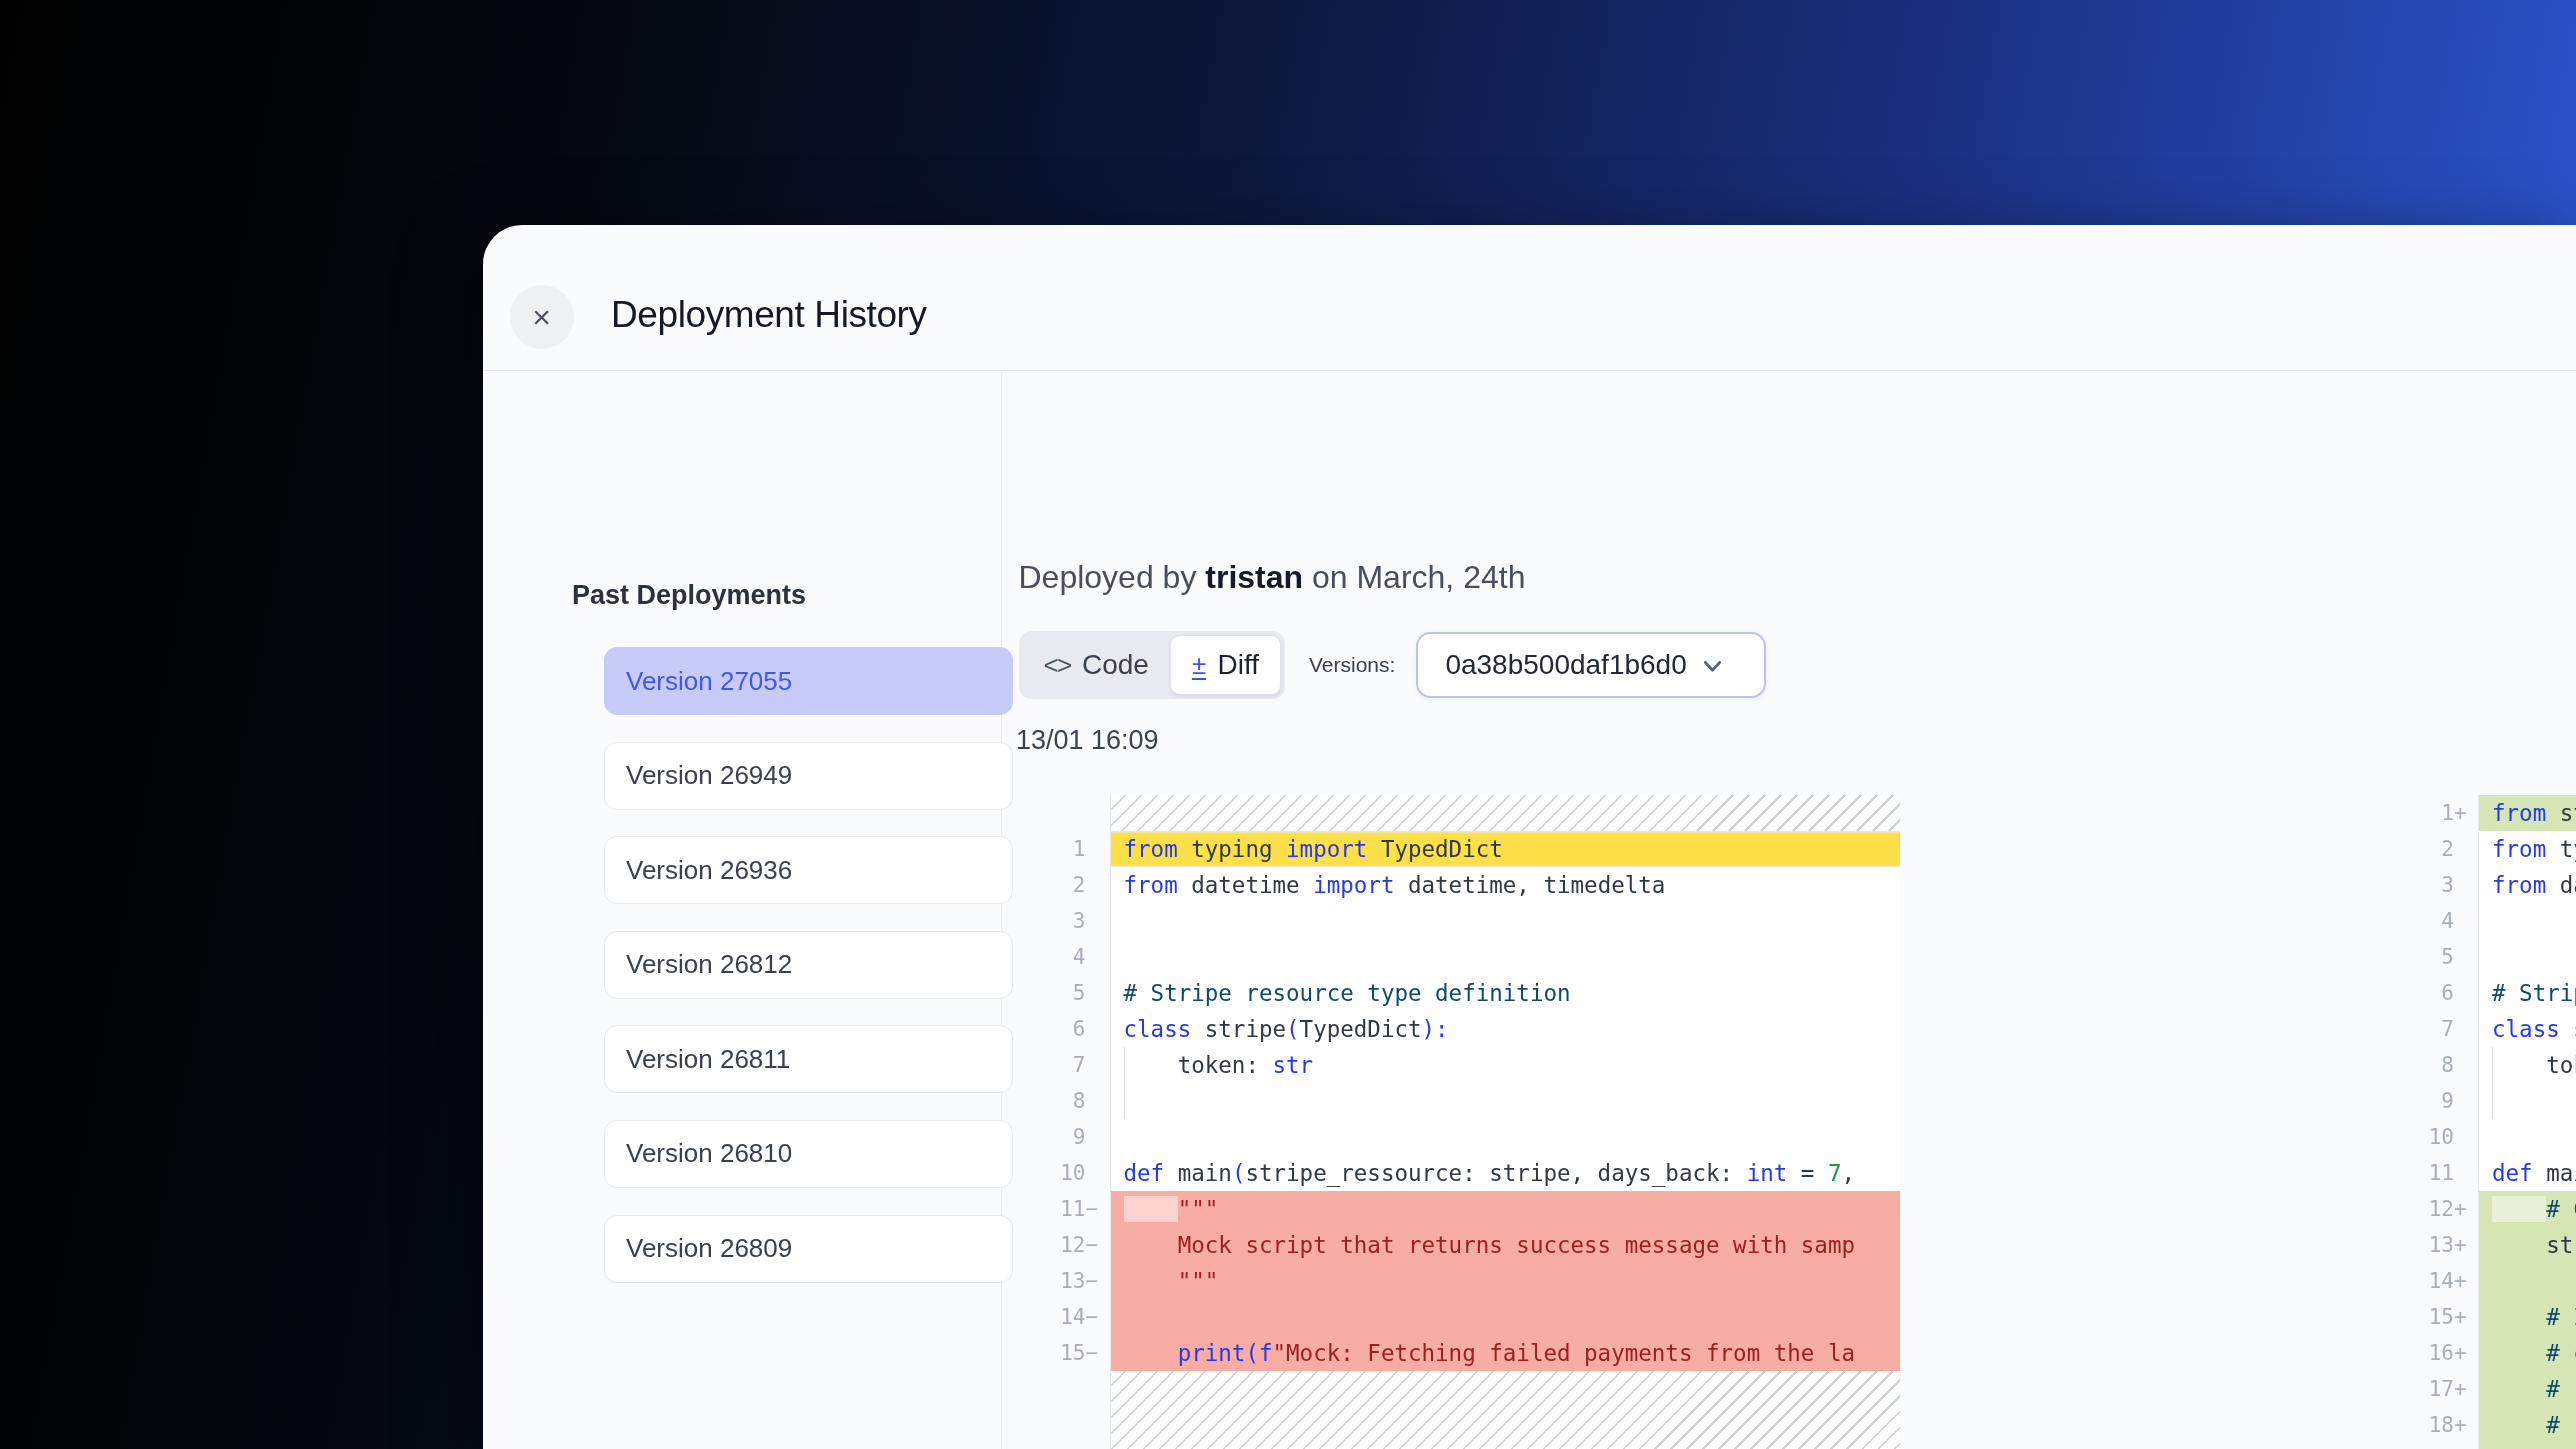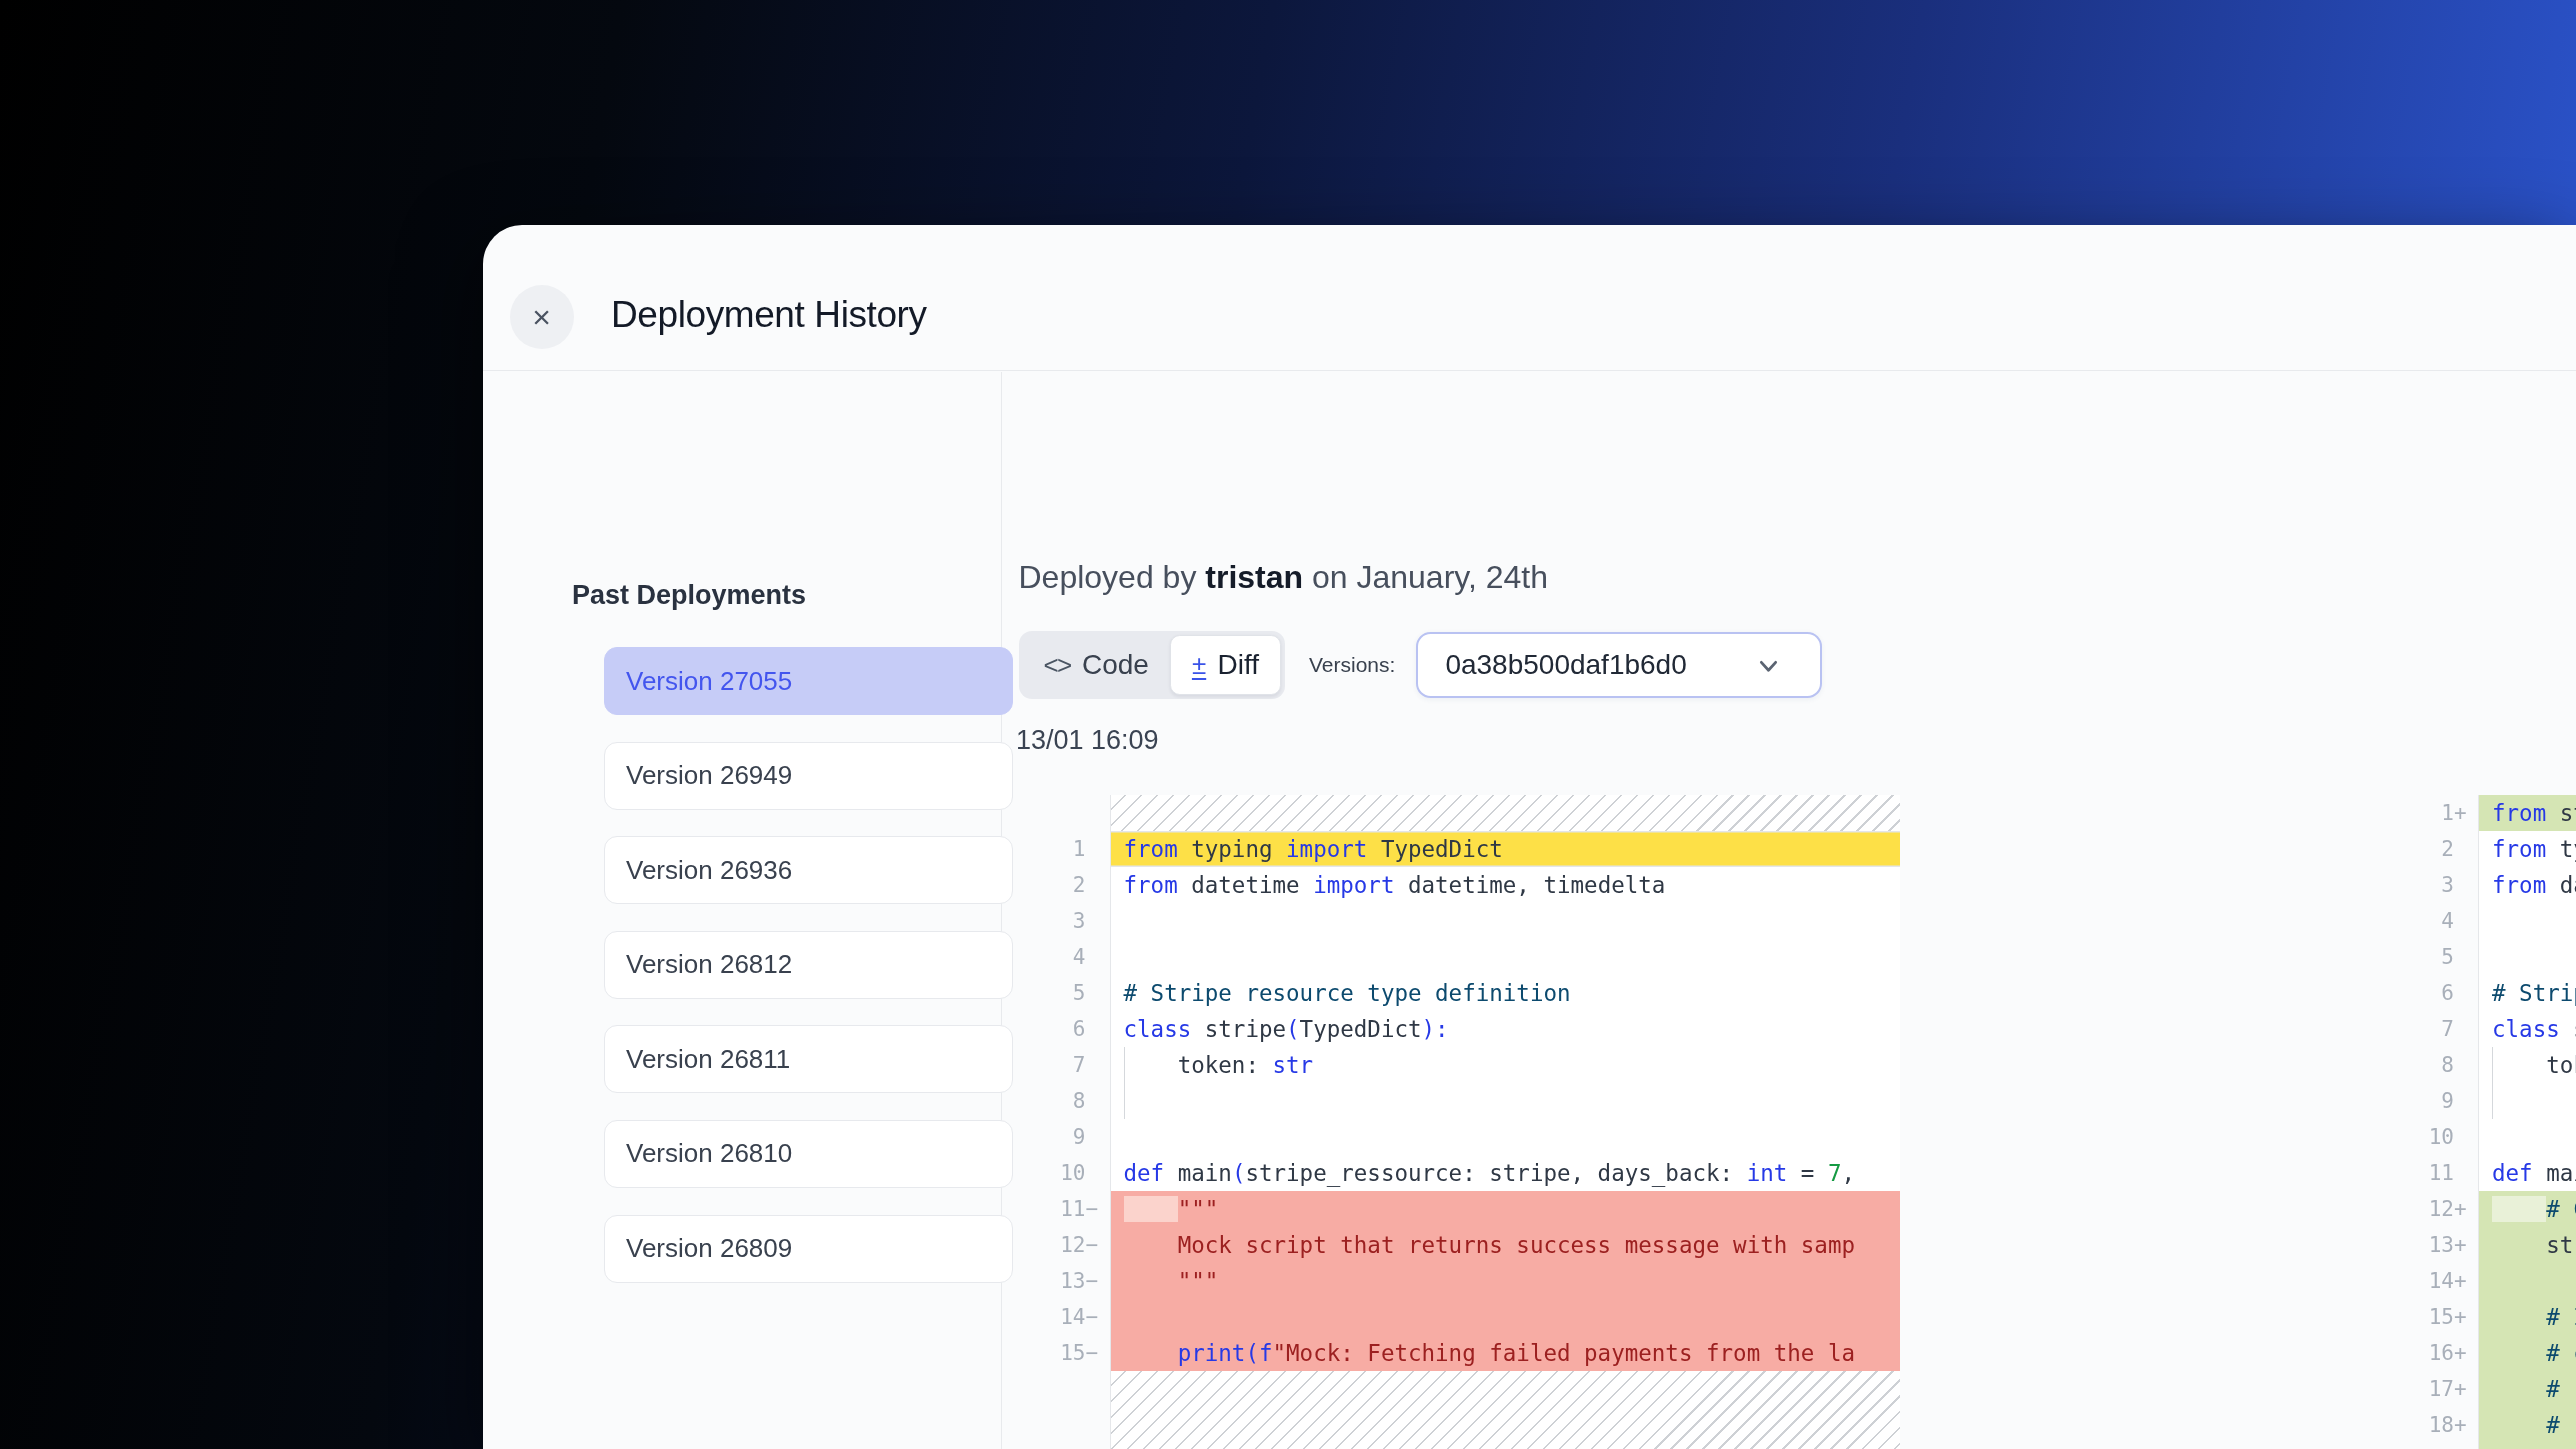--- a/index.html
+++ b/index.html
@@ -33,21 +33,21 @@
   .deploy b { color:#151c29; font-weight:700; }
   .controls { position:absolute; left:14.5px; top:259px; height:68px; display:flex; align-items:center; }
   .seg { display:flex; align-items:center; background:#e8eaef; border-radius:13px; padding:4px; height:68px; }
   .seg-btn { display:flex; align-items:center; gap:11.3px; border:none; background:transparent; height:60px;
     padding:0 21px; font-size:28px; color:#39414e; border-radius:9.7px; cursor:pointer;
     font-family:"Liberation Sans",sans-serif; }
   .seg-btn.active { background:#ffffff; border:0.8px solid #e0e3e8; color:#1a2230; box-shadow:0 1.6px 3.2px rgba(20,30,60,.08); }
   .seg-ic { color:#4a5563; font-size:26px; letter-spacing:-1.6px; }
   .diff-ic { color:#3a53e8; text-decoration:underline; text-underline-offset:4px; letter-spacing:0; }
   .vlabel { margin-left:24px; font-size:21px; color:#39414e; }
-  .dropdown { margin-left:21px; width:406px; height:66px; background:#fff; border:2.4px solid #b9c2f2;
+  .dropdown { margin-left:21px; width:350px; height:66px; background:#fff; border:2.4px solid #b9c2f2;
     border-radius:14.5px; display:flex; align-items:center; justify-content:space-between;
     padding:0 38px 0 27px; font-size:28px; color:#212936; cursor:pointer;
     font-family:"Liberation Sans",sans-serif; box-shadow:0 1.6px 4.8px rgba(40,60,120,.06); }
   .tstamp { position:absolute; left:12px; top:353px; font-size:27px; font-weight:500; color:#3a4352; }
   
   .pane { position:absolute; top:423px; bottom:0; overflow:hidden; }
   #pane-left  { left:14.5px;  width:881px; }
   #pane-right { left:1393px; right:0; }
   .row { display:flex; height:36px; }
   .gut { display:flex; justify-content:flex-end; align-items:center;
@@ -94,21 +94,21 @@
         <button class="vitem">Version 26936</button>
         <button class="vitem">Version 26812</button>
         <button class="vitem">Version 26811</button>
         <button class="vitem">Version 26810</button>
         <button class="vitem">Version 26809</button>
       </div>
   </div>
 
   <div class="main">
     <div class="deploy">
-      <span>Deployed by </span><b>tristan</b><span> on January, 24th</span>
+      <span>Deployed by </span><b>tristan</b><span> on March, 24th</span>
     </div>
 
     <div class="controls">
       <div class="seg">
         <button class="seg-btn">
           <span class="seg-ic">&lt;&gt;</span>
           <span>Code</span>
         </button>
         <button class="seg-btn active">
           <span class="seg-ic diff-ic">±</span>

